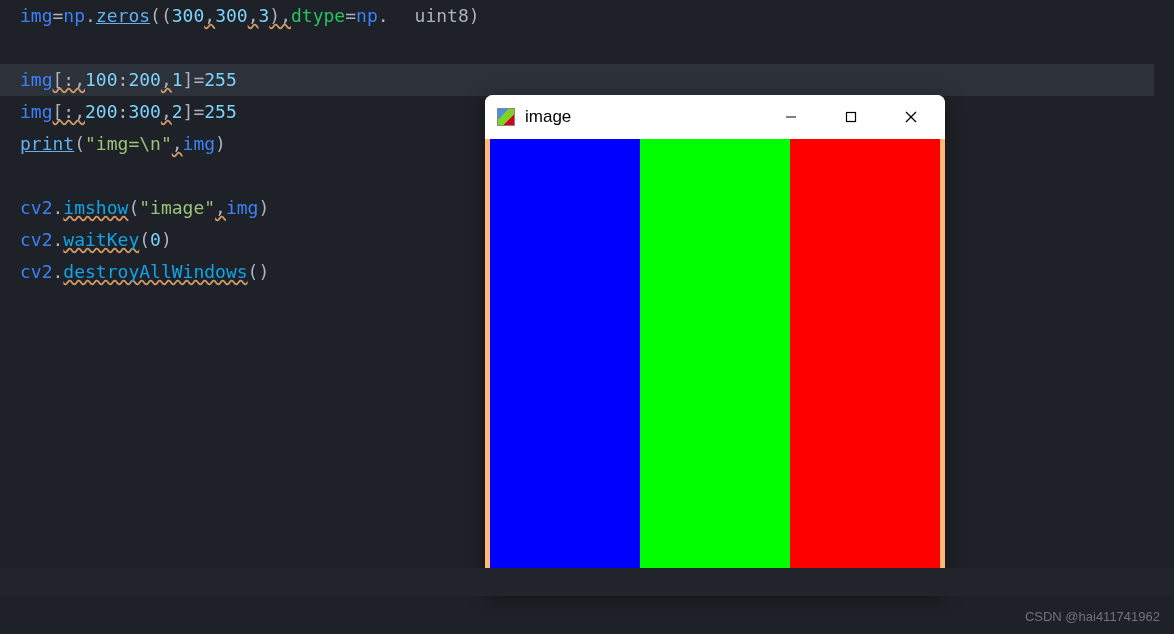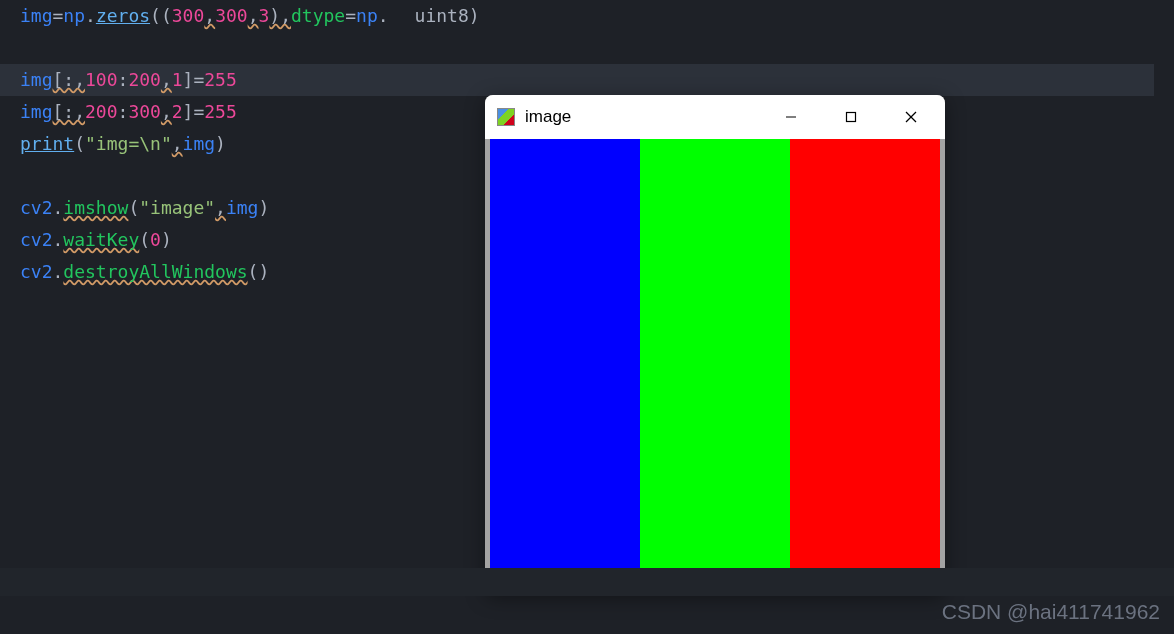--- a/index.html
+++ b/index.html
@@ -25,40 +25,40 @@
       white-space: pre;
     }
     .highlighted-line {
       background: #2c313a;
       margin-left: -20px;
       padding-left: 20px;
       width: 100%;
     }
     .c-var { color: #3b82f6; }
     .c-func { color: #61afef; text-decoration: underline; }
-    .c-method { color: #22c55e; }
-    .c-num { color: #ec4899; }
+    .c-method { color: #0ea5e9; }
+    .c-num { color: #7dd3fc; }
     .c-kw { color: #22c55e; }
     .c-str { color: #98c379; }
     .c-op { color: #abb2bf; }
     .c-punct { color: #abb2bf; }
     .c-prop { color: #abb2bf; margin-left: 26px; }
     .c-typo { 
       text-decoration: underline wavy #d19a66;
       text-decoration-skip-ink: none;
     }
     .dialog-window {
       position: absolute;
       top: 95px;
       left: 485px;
       width: 460px;
       border-radius: 8px;
       overflow: hidden;
       box-shadow: 0 4px 20px rgba(0,0,0,0.4);
-      background: #a3a3a3;
+      background: #fdba74;
     }
     .dialog-titlebar {
       height: 44px;
       background: #fff;
       display: flex;
       align-items: center;
       padding: 0 4px 0 12px;
       font-family: 'Segoe UI', Arial, sans-serif;
       font-size: 17px;
       color: #000;
@@ -110,21 +110,21 @@
       right: 0;
       height: 28px;
       background: #21252b;
     }
     .watermark {
       position: absolute;
       bottom: 10px;
       right: 14px;
       color: #6b7280;
       font-family: 'Segoe UI', Arial, sans-serif;
-      font-size: 21px;
+      font-size: 13px;
     }
   </style>
 </head>
 <body>
 
 <div class="code-area">
   <div class="code-line"><span class="c-var">img</span><span class="c-op">=</span><span class="c-var">np</span><span class="c-op">.</span><span class="c-func">zeros</span><span class="c-punct">((</span><span class="c-num">300</span><span class="c-punct c-typo">,</span><span class="c-num">300</span><span class="c-punct c-typo">,</span><span class="c-num">3</span><span class="c-punct c-typo">),</span><span class="c-kw">dtype</span><span class="c-op">=</span><span class="c-var">np</span><span class="c-op">.</span><span class="c-prop">uint8</span><span class="c-punct">)</span></div>
   <div class="code-line"> </div>
   <div class="code-line highlighted-line"><span class="c-var">img</span><span class="c-punct c-typo">[:,</span><span class="c-num">100</span><span class="c-op">:</span><span class="c-num">200</span><span class="c-punct c-typo">,</span><span class="c-num">1</span><span class="c-op">]=</span><span class="c-num">255</span></div>
   <div class="code-line"><span class="c-var">img</span><span class="c-punct c-typo">[:,</span><span class="c-num">200</span><span class="c-op">:</span><span class="c-num">300</span><span class="c-punct c-typo">,</span><span class="c-num">2</span><span class="c-op">]=</span><span class="c-num">255</span></div>

